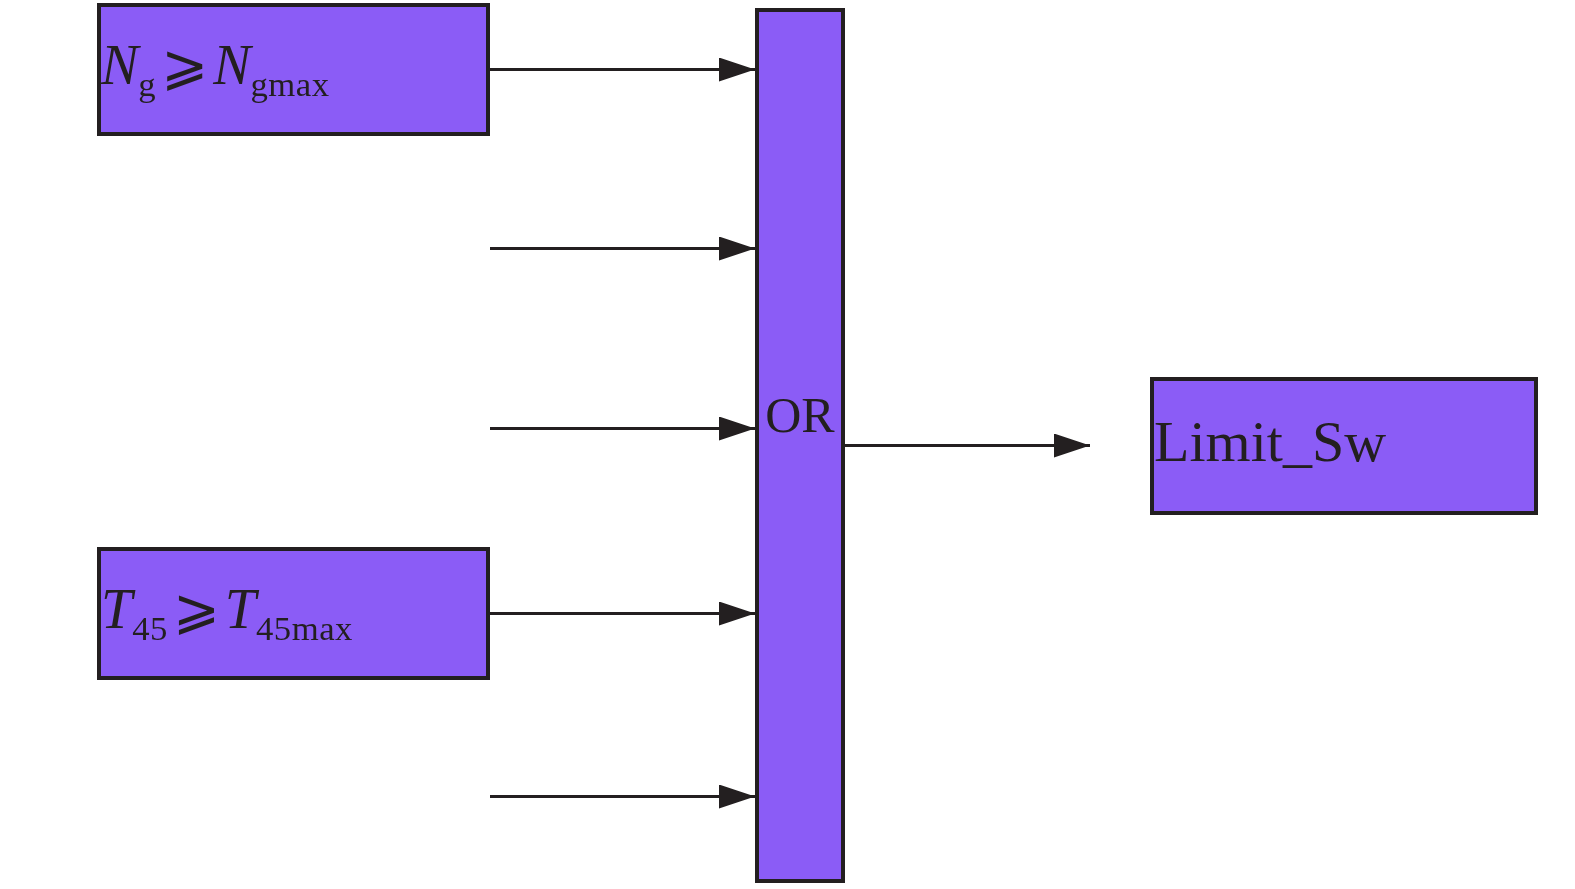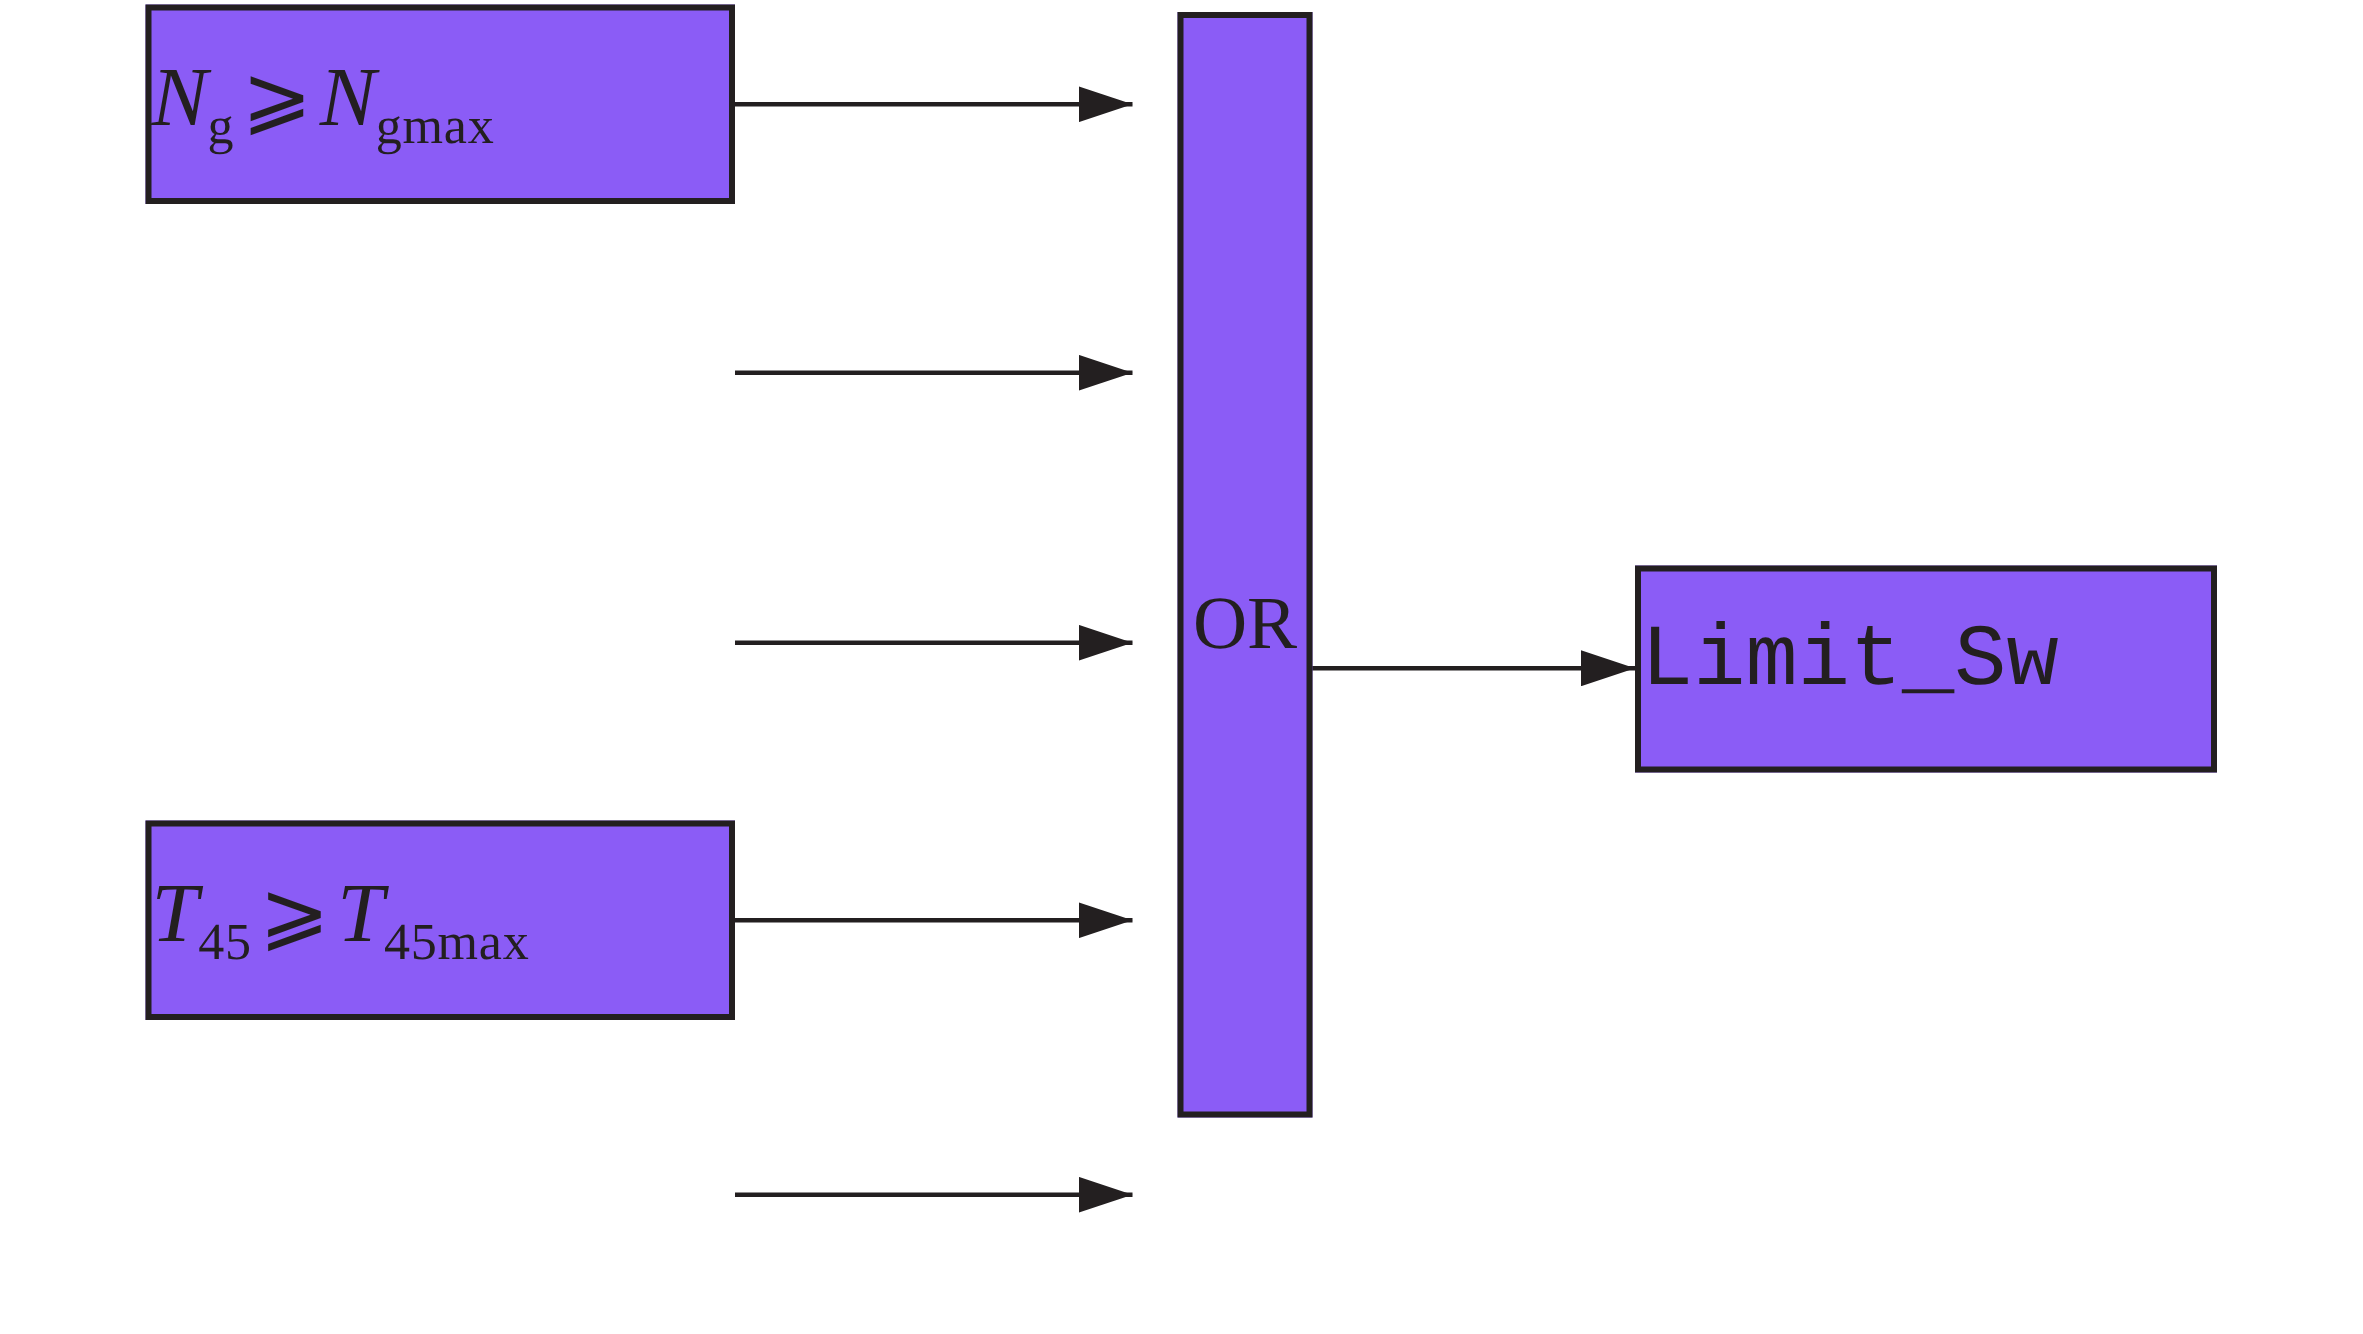--- a/index.html
+++ b/index.html
@@ -57,41 +57,40 @@
     font-size: 0.62em;
     line-height: 0;
     letter-spacing: 0.5px;
   }
   .expr .op {
     font-style: normal;
     font-family: "DejaVu Serif", "DejaVu Sans", "Liberation Serif", serif;
     margin: 0 5px;
   }
   .or-box {
-    left: 785px;
+    left: 755px;
     top: 8px;
     width: 90px;
-    height: 737px;
+    height: 875px;
   }
   .or-label {
     position: absolute;
     top: 378px;
     left: 0;
     width: 100%;
     text-align: center;
     font-size: 50px;
     line-height: 1;
     font-style: normal;
   }
   .out-box {
-    left: 1090px;
+    left: 1150px;
     top: 377px;
     width: 388px;
     height: 138px;
-    font-family: Liberation Mono, monospace;
   }
   .out-label {
     font-size: 58px;
     line-height: 1;
     padding-bottom: 8px;
     white-space: nowrap;
   }
 </style>
 </head>
 <body>

